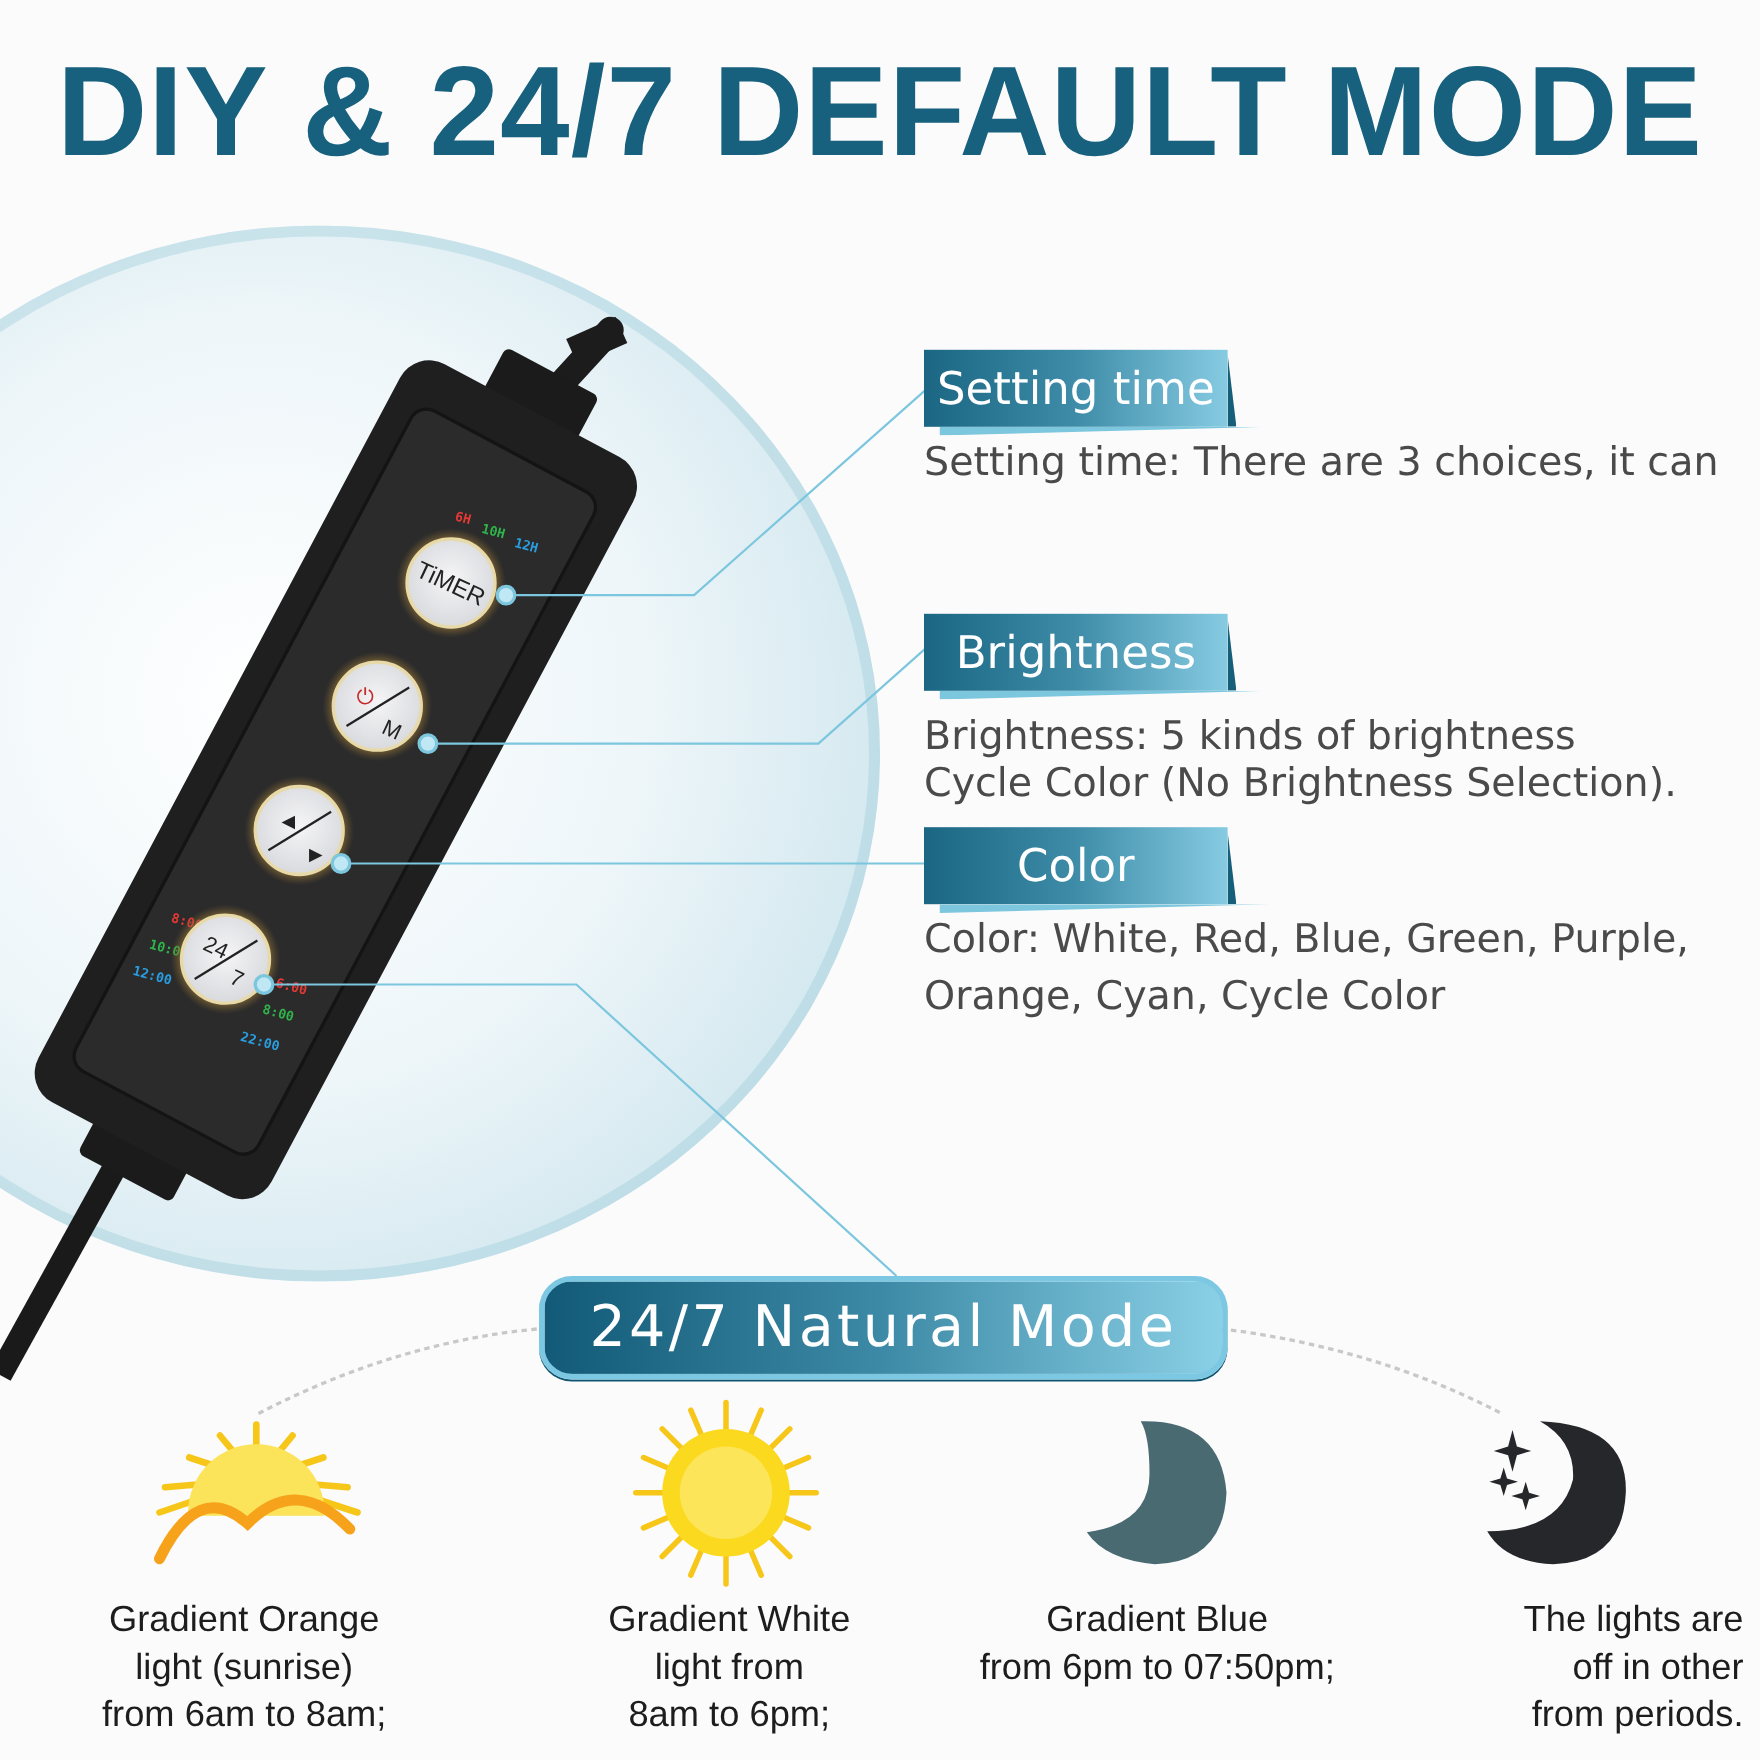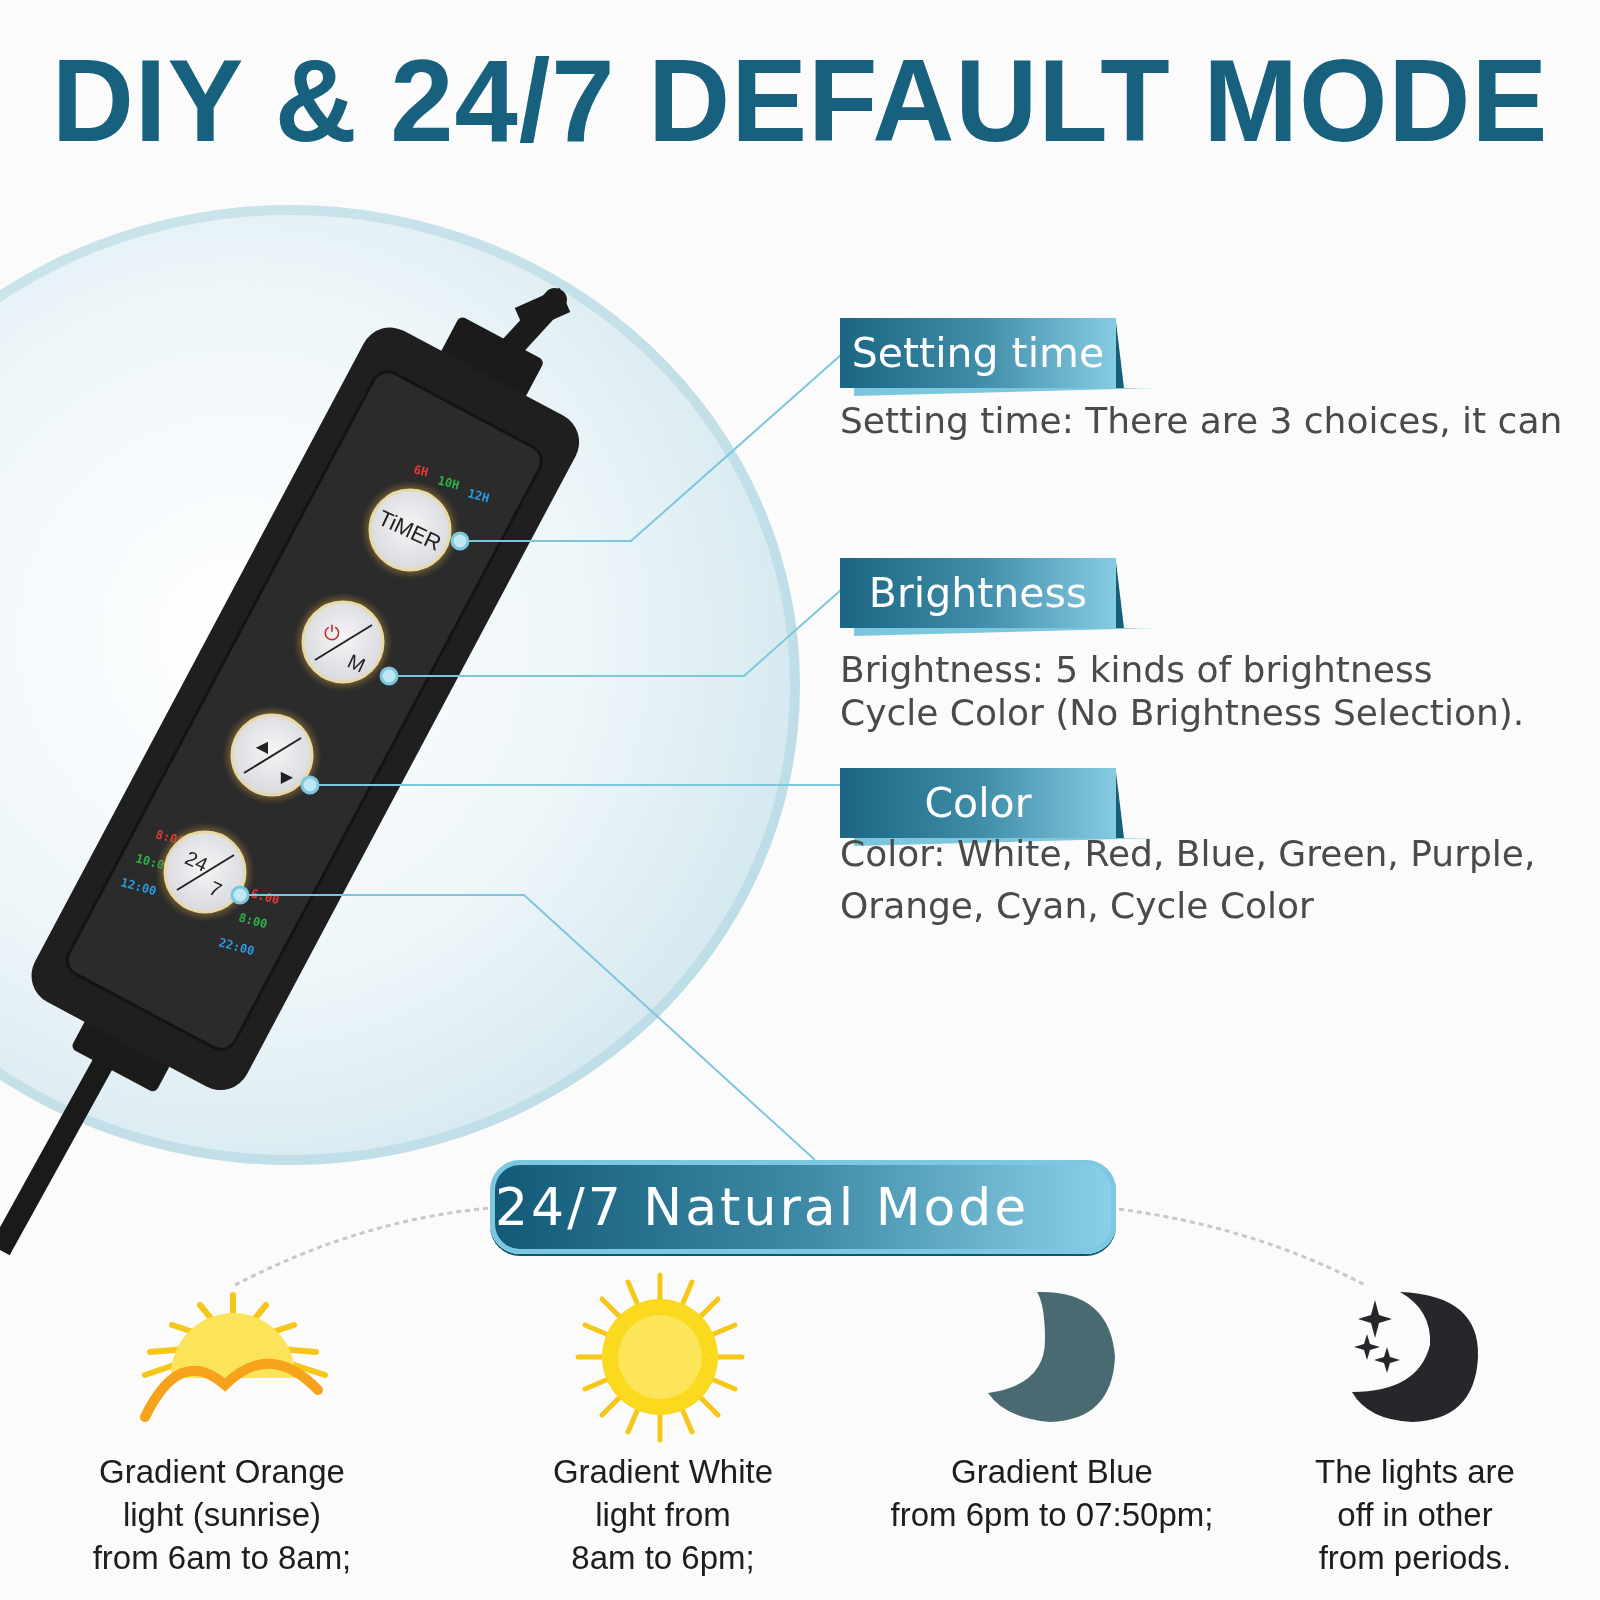--- a/index.html
+++ b/index.html
@@ -37,21 +37,21 @@
   }
   .desc {
     position: absolute; left: 840px; color: #4a4a4a; font-size: 36px;
     line-height: 52px; white-space: nowrap;
   }
   .desc.tight { line-height: 43px; margin-top: 12px; }
   .pill {
     position: absolute; left: 490px; top: 1160px; width: 616px; height: 84px;
     border-radius: 30px; border: 5px solid #7cc8e2;
     background: linear-gradient(90deg, #125a77 0%, #3d8aa6 50%, #8ad0e6 100%);
-    color: #fff; font-size: 52px; line-height: 84px; text-align: left;
+    color: #fff; font-size: 52px; line-height: 84px; text-align: center;
     letter-spacing: 3px; box-shadow: 0 2px 0 #0f5570;
   }
   .cap {
     position: absolute; top: 1450px; width: 340px; text-align: center;
     color: #1d1d1d; font-family: "Liberation Sans", sans-serif;
     font-size: 33px; line-height: 43px;
   }
   .cap span { display: block; }
 </style>
 </head>
@@ -195,21 +195,21 @@
 <div class="desc" style="top:395px;">
   <div>Setting time: There are 3 choices, it can</div>
 </div>
 
 <div class="banner" style="top:558px;">Brightness</div>
 <div class="desc tight" style="top:636px;">
   <div>Brightness: 5 kinds of brightness</div>
   <div>Cycle Color (No Brightness Selection).</div>
 </div>
 
-<div class="banner" style="top:752px;margin-top:16px;">Color</div>
+<div class="banner" style="top:752px;">Color</div>
 <div class="desc" style="top:828px;">
   <div>Color: White, Red, Blue, Green, Purple,</div>
   <div>Orange, Cyan, Cycle Color</div>
 </div>
 
 <div class="pill">24/7 Natural Mode</div>
 
 <div class="cap" style="left:52px;">
   <span>Gradient Orange</span>
   <span>light (sunrise)</span>
@@ -217,17 +217,17 @@
 </div>
 <div class="cap" style="left:493px;">
   <span>Gradient White</span>
   <span>light from</span>
   <span>8am to 6pm;</span>
 </div>
 <div class="cap" style="left:882px;">
   <span>Gradient Blue</span>
   <span>from 6pm to 07:50pm;</span>
 </div>
-<div class="cap" style="left:1245px;">
+<div class="cap" style="left:1245px;text-align:right;">
   <span>The lights are</span>
   <span>off in other</span>
   <span>from periods.</span>
 </div>
 
 </body></html>

